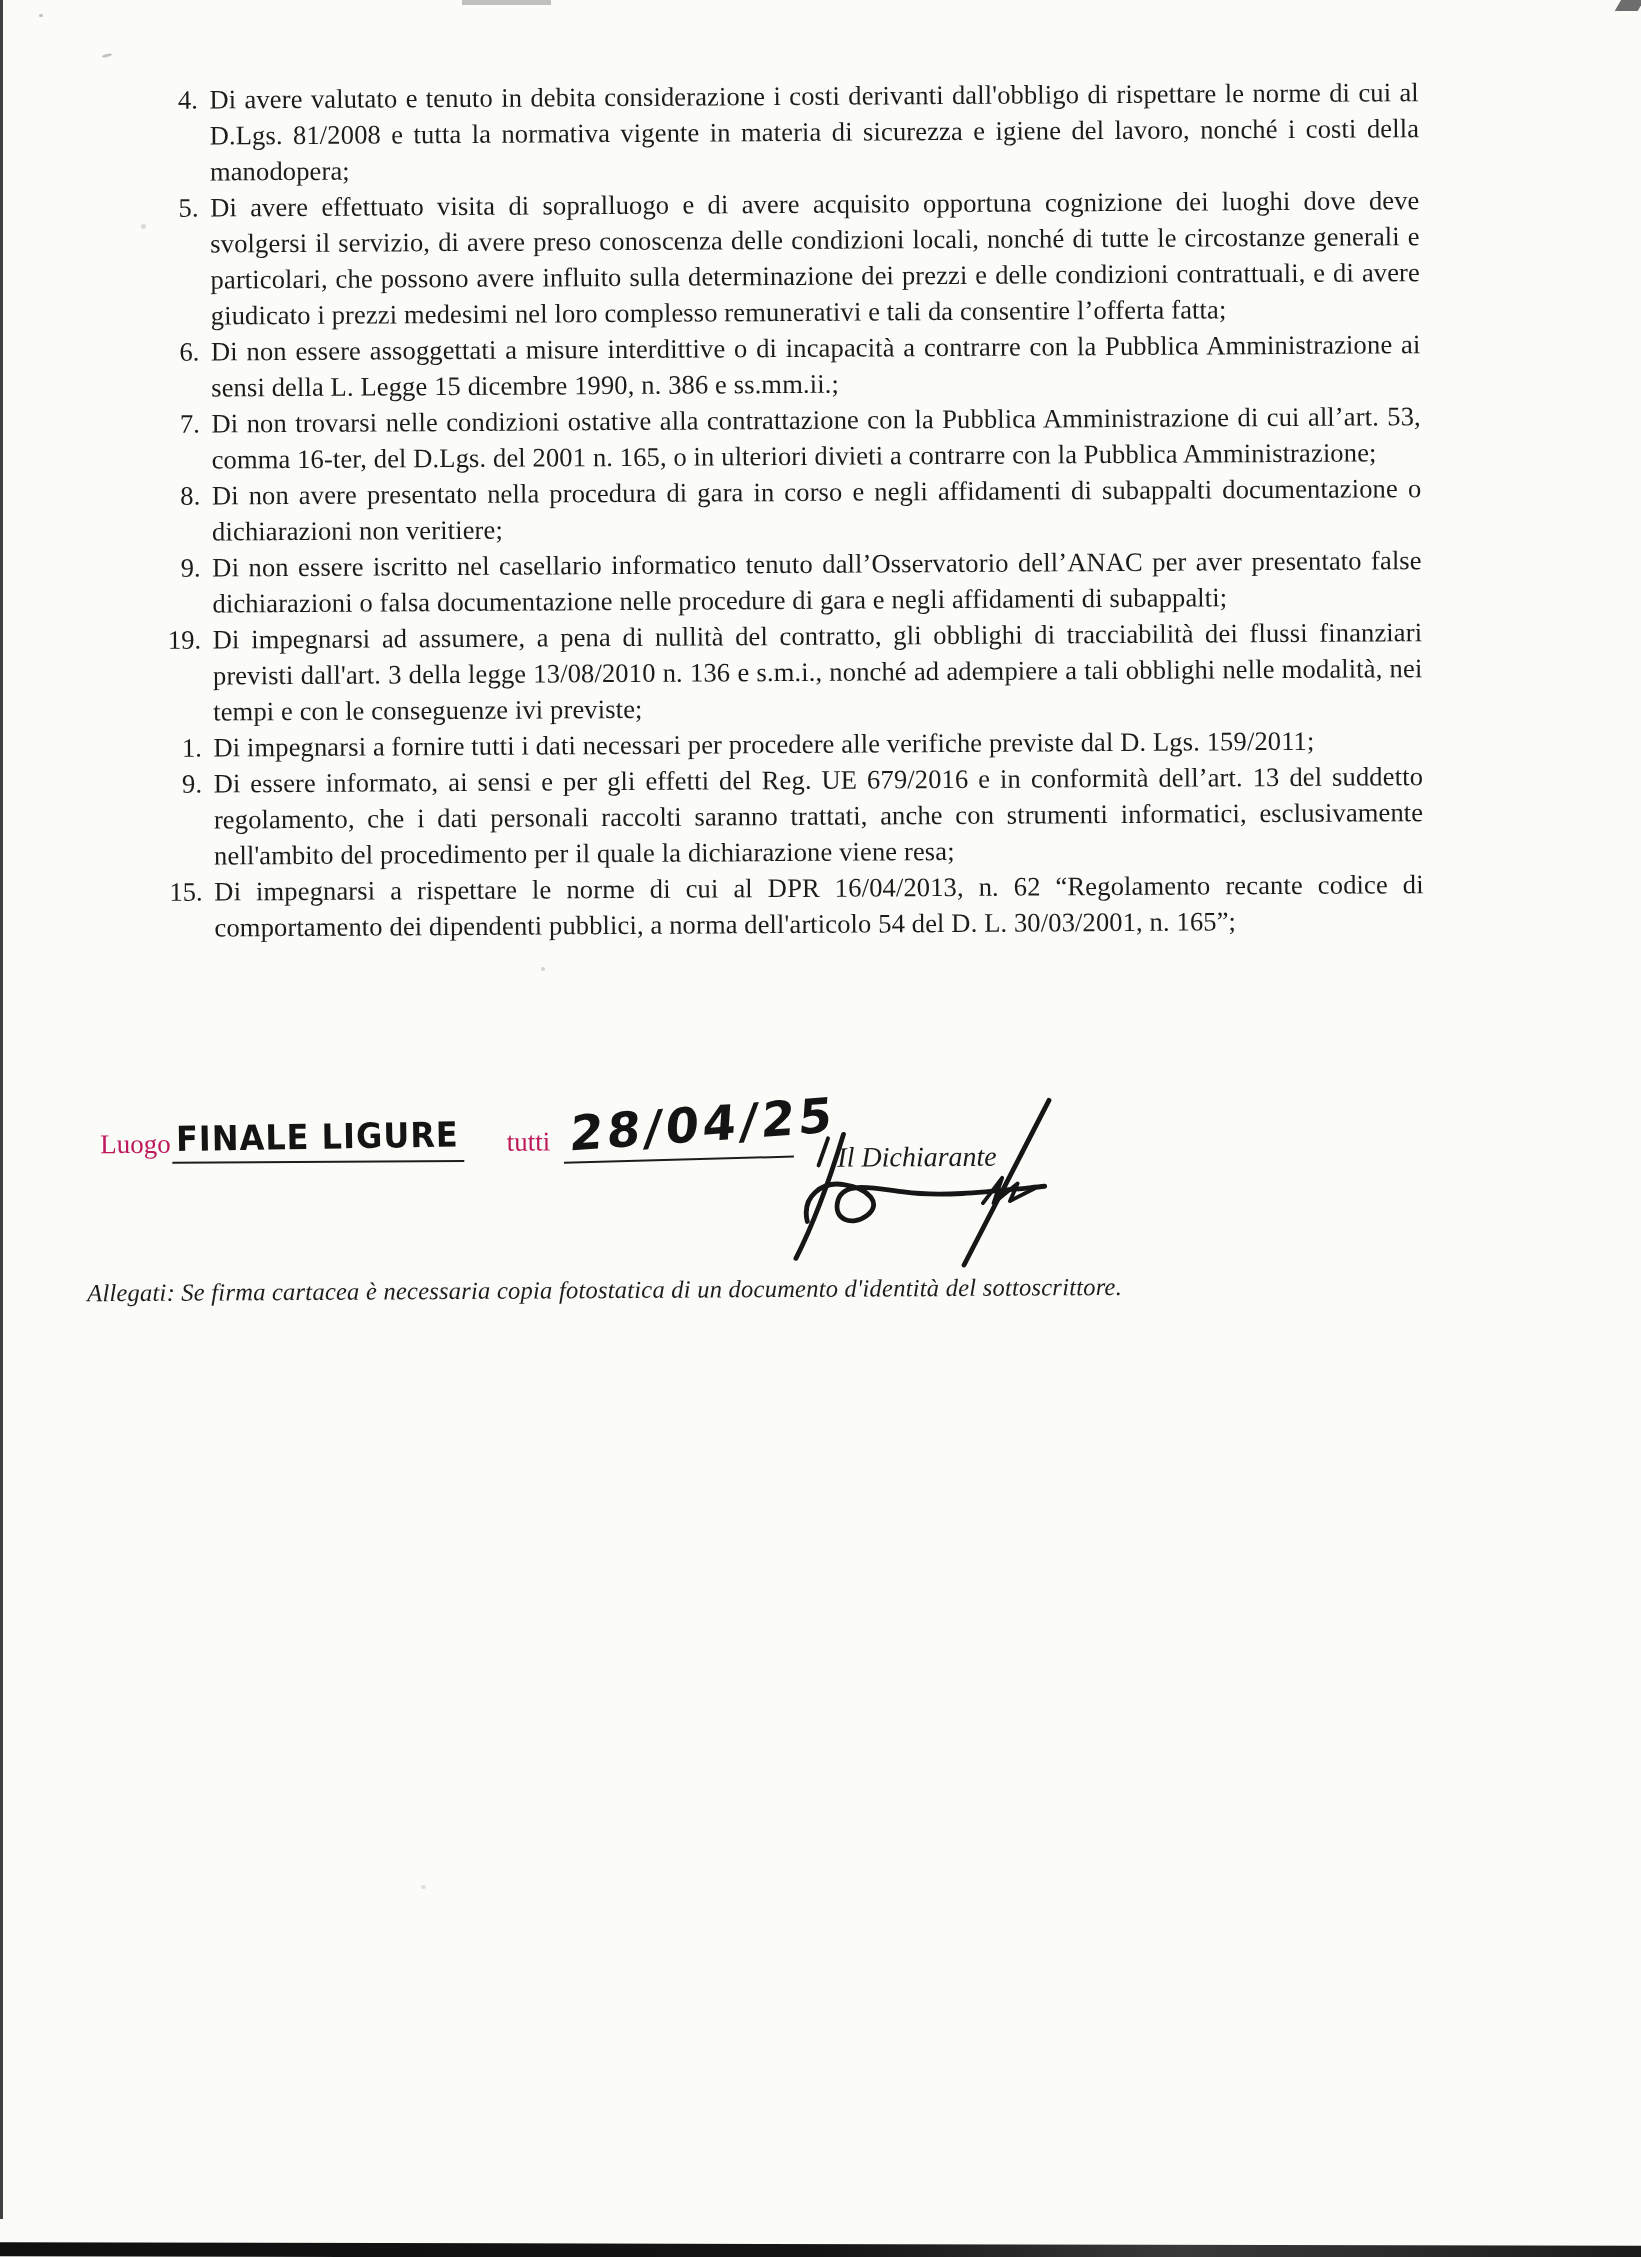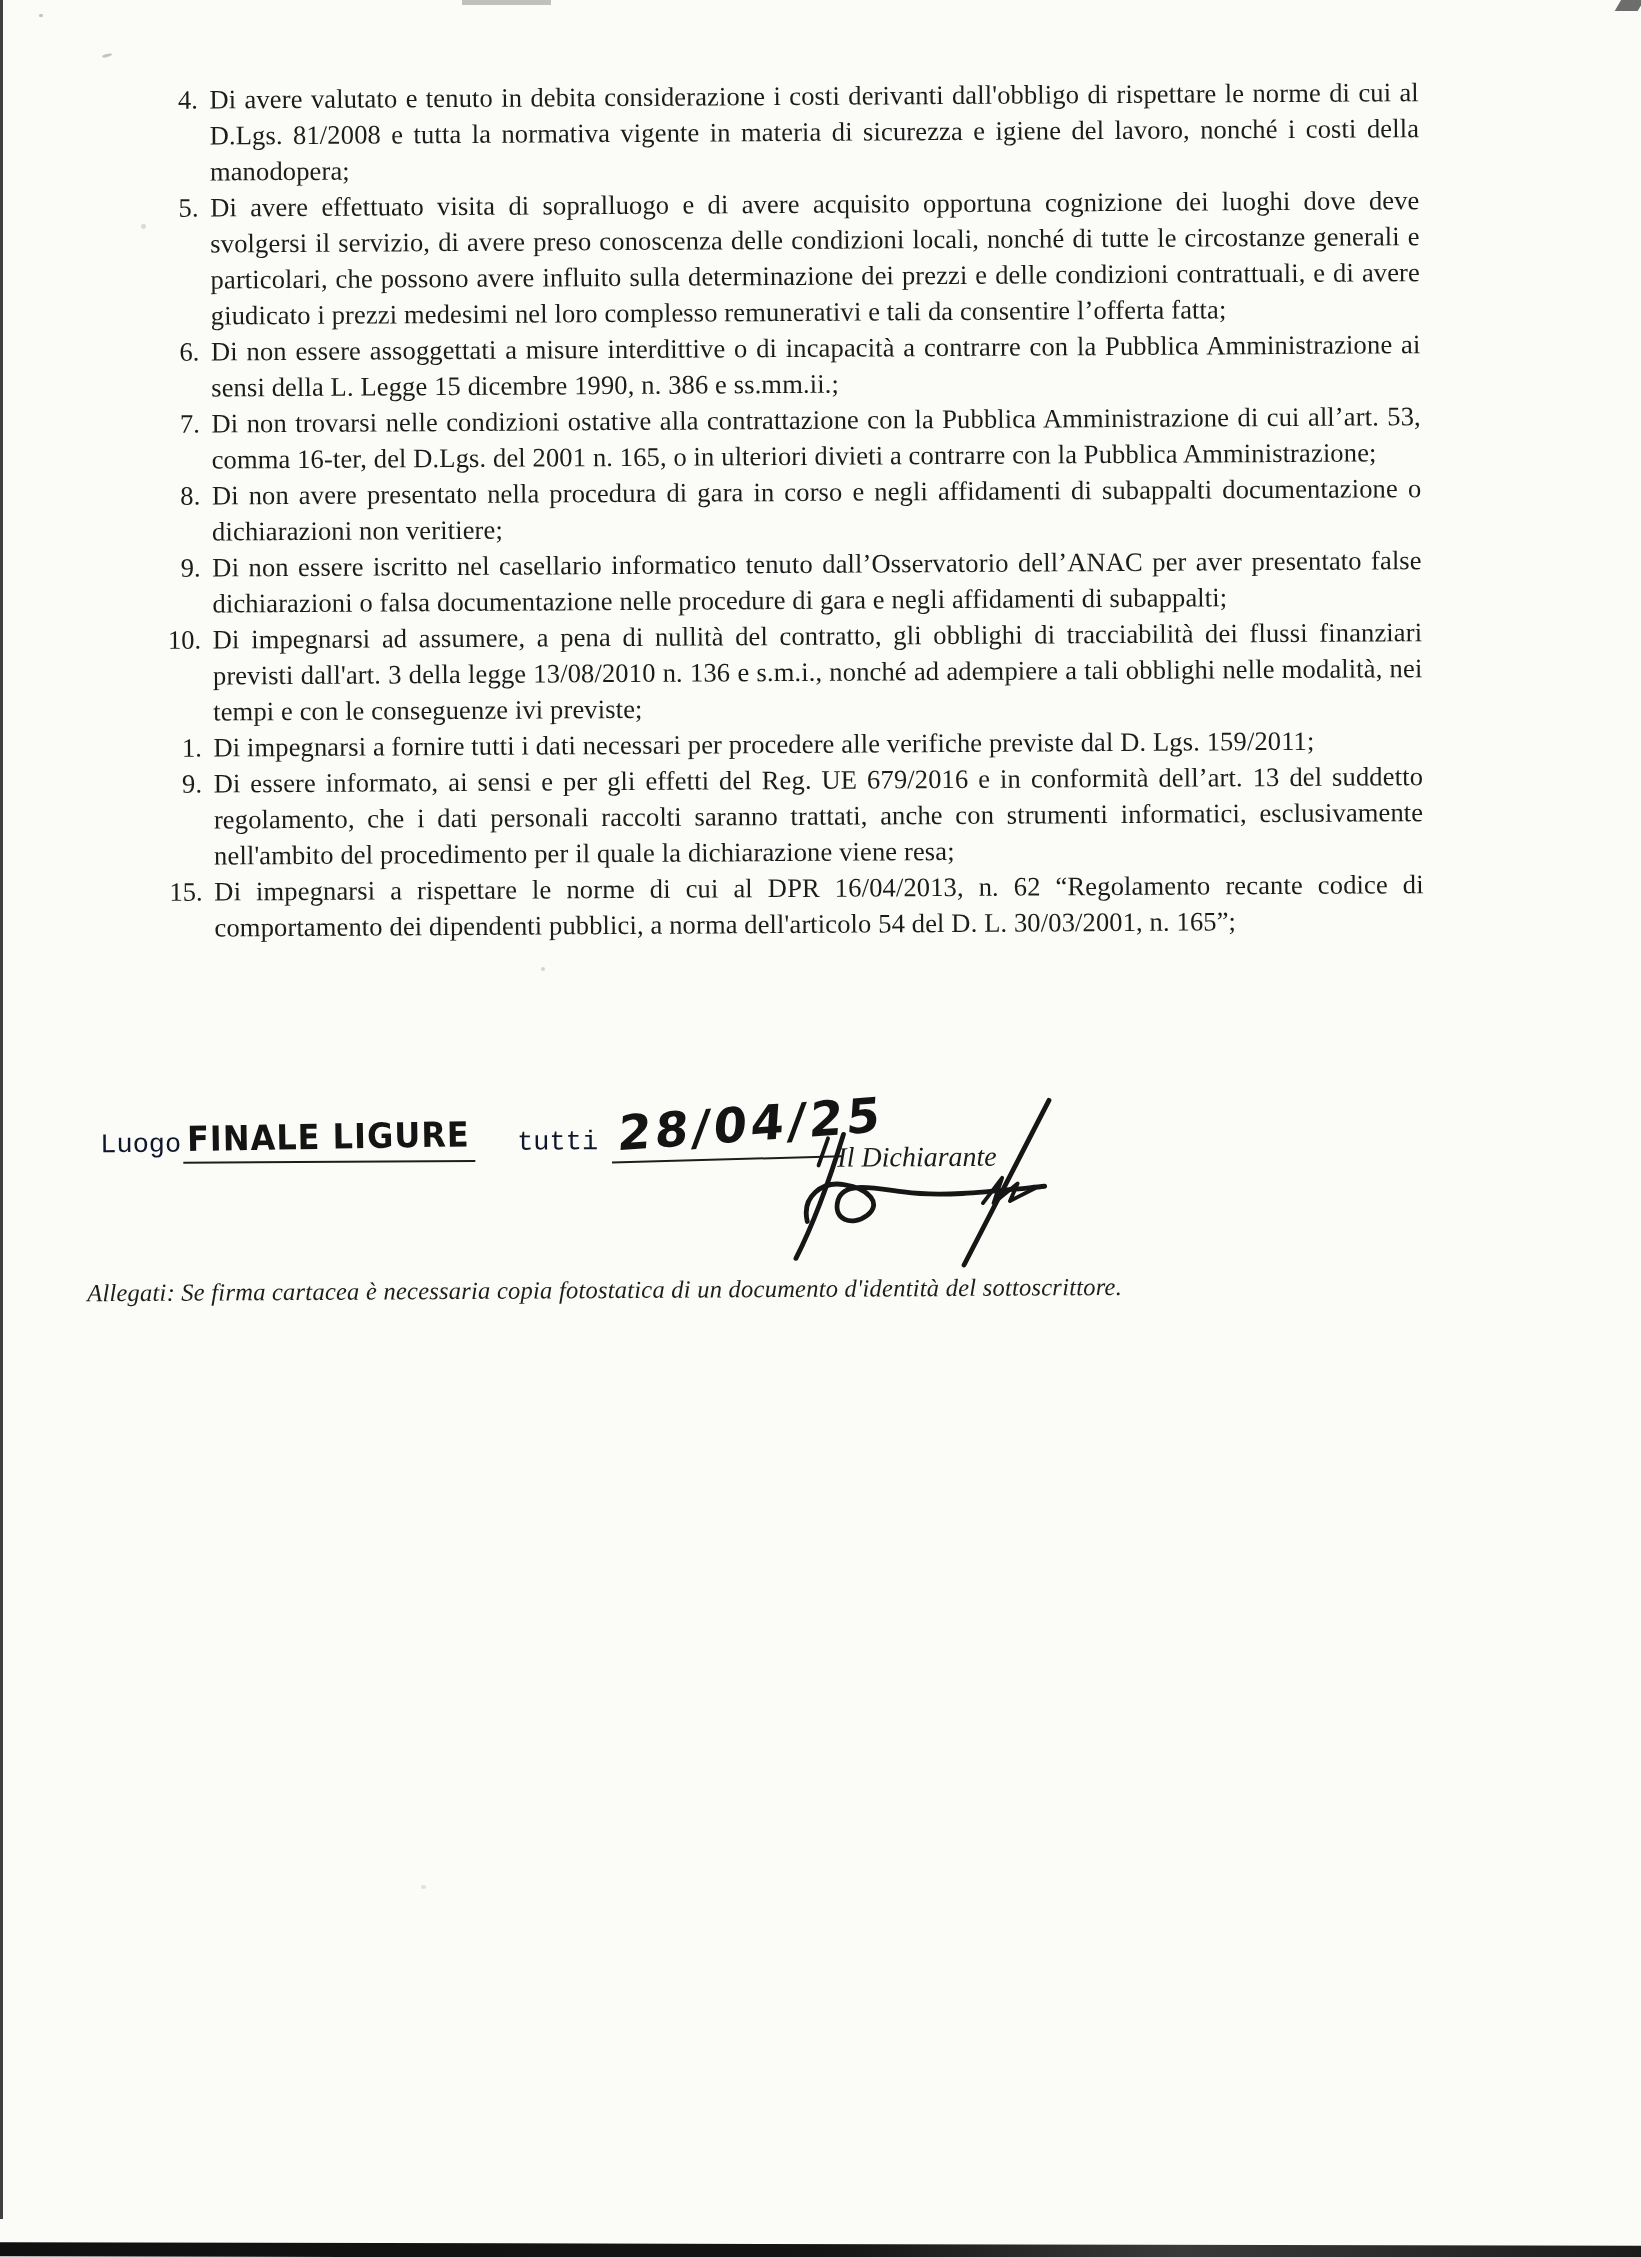--- a/index.html
+++ b/index.html
@@ -17,21 +17,21 @@
     flex:0 0 46px; text-align:right; padding-right:11.6px;
     font-size:26.6px; line-height:36px; color:#1c1c1c;
   }
   .decl-item .txt{
     flex:1; text-align:justify; font-size:26.6px; line-height:36px;
     color:#1c1c1c; letter-spacing:0.1px;
   }
 
   
   .luogo-row{ position:absolute; left:95px; top:1099px; display:flex; align-items:flex-end; }
-  .printed-label{ font-size:27px; color:#0f172a; padding-bottom:3.9px;font-family:Liberation Mono, monospace; }
+  .printed-label{ font-size:27px; color:#be185d; padding-bottom:3.9px; }
   .fill-line{ position:relative; display:inline-block; border-bottom:2.9px solid #1d1d1d; }
   .place-line{ width:292px; height:50px; margin-left:1.9px; }
   .date-line{ width:230px; height:62px; margin-left:13.5px; transform:rotate(-1.2deg); }
   .hw{
     position:absolute; left:3.9px; bottom:1.9px; white-space:nowrap;
     font-family:"DejaVu Sans", sans-serif; font-weight:700; color:#141414;
   }
   .hw-place{ font-size:32px; letter-spacing:1px; transform:rotate(-0.6deg) scaleY(1.08); transform-origin:left bottom; }
   .hw-date{ font-size:48px; letter-spacing:3.9px; transform:rotate(-2.5deg) skewX(-8deg); transform-origin:left bottom; bottom:0px; }
   .label-data{ margin-left:42px; }
@@ -90,21 +90,21 @@
       </div>
       <div class="decl-item">
         <span class="num">8.</span>
         <span class="txt">Di non avere presentato nella procedura di gara in corso e negli affidamenti di subappalti documentazione o dichiarazioni non veritiere;</span>
       </div>
       <div class="decl-item">
         <span class="num">9.</span>
         <span class="txt">Di non essere iscritto nel casellario informatico tenuto dall’Osservatorio dell’ANAC per aver presentato false dichiarazioni o falsa documentazione nelle procedure di gara e negli affidamenti di subappalti;</span>
       </div>
       <div class="decl-item">
-        <span class="num">10.</span>
+        <span class="num">19.</span>
         <span class="txt">Di impegnarsi ad assumere, a pena di nullità del contratto, gli obblighi di tracciabilità dei flussi finanziari previsti dall'art. 3 della legge 13/08/2010 n. 136 e s.m.i., nonché ad adempiere a tali obblighi nelle modalità, nei tempi e con le conseguenze ivi previste;</span>
       </div>
       <div class="decl-item">
         <span class="num">1.</span>
         <span class="txt">Di impegnarsi a fornire tutti i dati necessari per procedere alle verifiche previste dal D. Lgs. 159/2011;</span>
       </div>
       <div class="decl-item">
         <span class="num">9.</span>
         <span class="txt">Di essere informato, ai sensi e per gli effetti del Reg. UE 679/2016 e in conformità dell’art. 13 del suddetto regolamento, che i dati personali raccolti saranno trattati, anche con strumenti informatici, esclusivamente nell'ambito del procedimento per il quale la dichiarazione viene resa;</span>
       </div>

